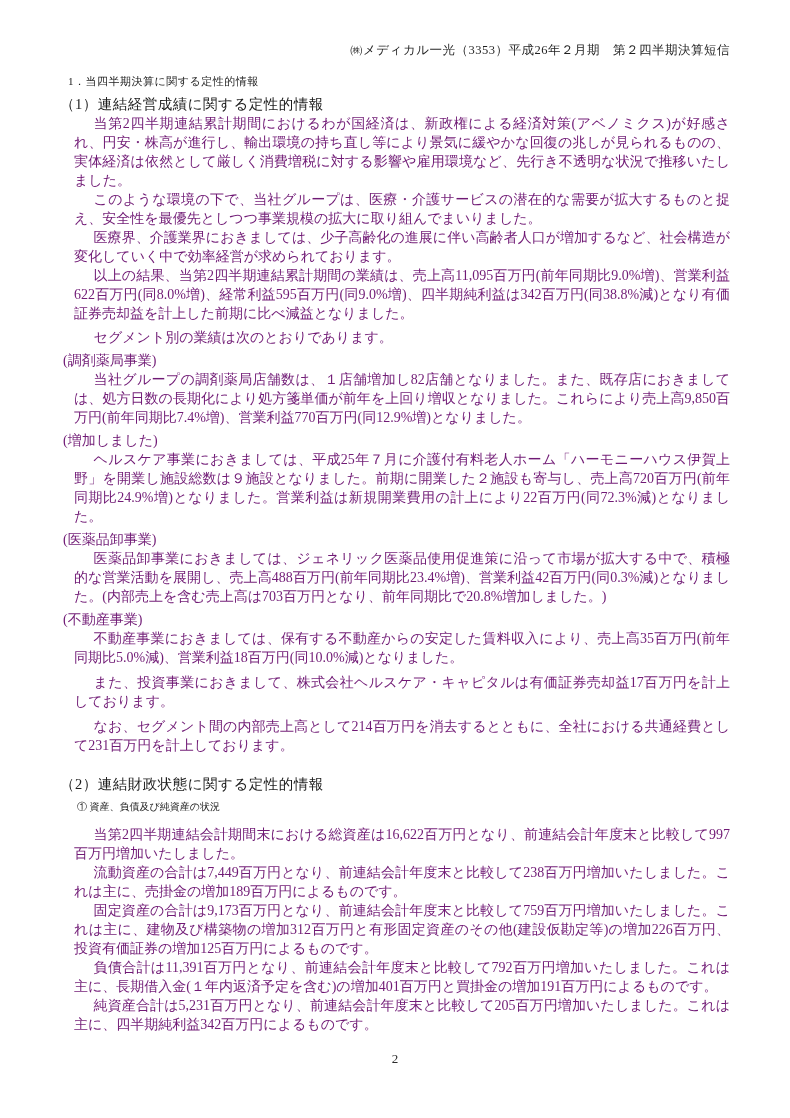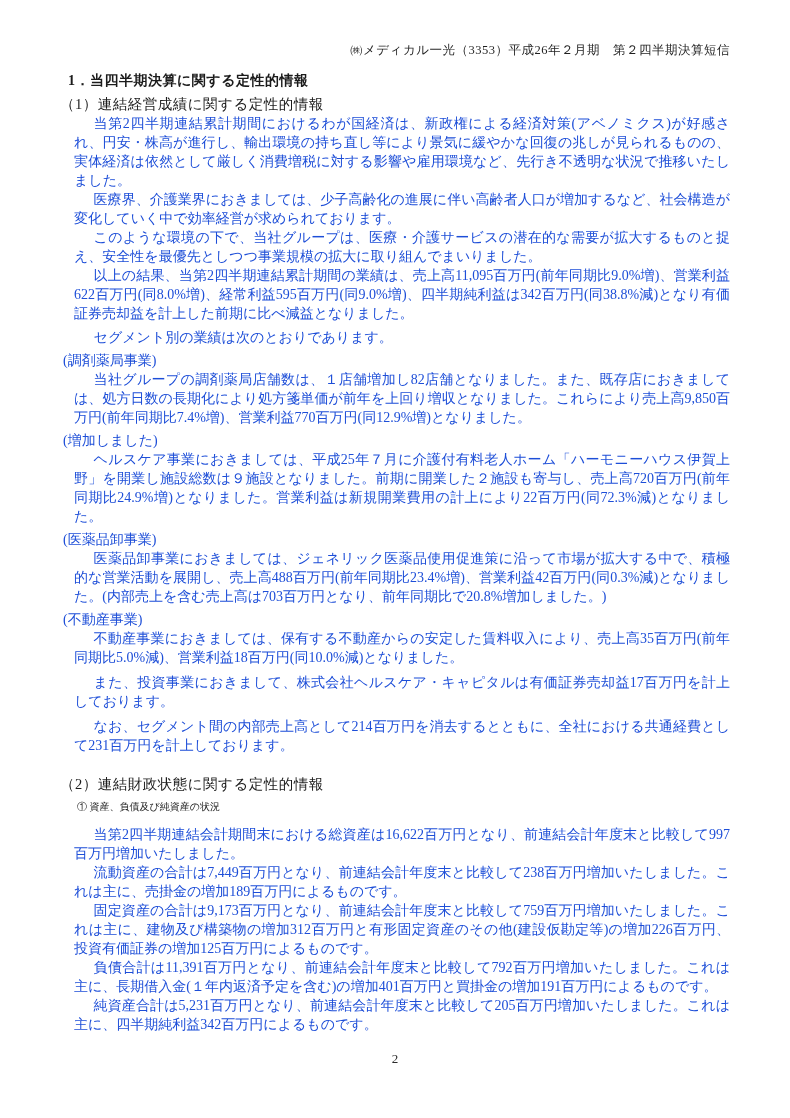--- a/index.html
+++ b/index.html
@@ -19,22 +19,22 @@
   }
   .doc-header {
     text-align: right;
     font-size: 12.5px;
     letter-spacing: 0.5px;
     line-height: 16px;
     margin-bottom: 13px;
     color: #1f1f1f;
   }
   .h1 {
-    font-size: 14px;
-    font-weight: bold;
+    font-size: 11px;
+    font-weight: normal;
     letter-spacing: 0.5px;
     line-height: 20px;
     margin: 0 0 3px 8px;
   }
   .h2 {
     font-size: 14.5px;
     font-weight: normal;
     letter-spacing: 0.5px;
     line-height: 20px;
     margin: 0;
@@ -45,21 +45,21 @@
     font-weight: normal;
     line-height: 20px;
     margin: 3px 0 0 17px;
   }
   .body-block {
     margin-left: 14px;
     width: 656px;
     font-size: 14px;
     line-height: 19px;
     text-align: justify;
-    color: #1d4ed8;
+    color: #701a75;
   }
   p.para {
     margin: 0;
     text-indent: 1.4em;
   }
   p.intro {
     margin: 5px 0 4px 0;
     font-family: Liberation Serif, serif;
   }
   .seg-name {
@@ -83,22 +83,22 @@
 <div class="page">
 
   <div class="doc-header">㈱メディカル一光（3353）平成26年２月期　第２四半期決算短信</div>
 
   <div class="h1">1．当四半期決算に関する定性的情報</div>
 
   <div class="h2">（1）連結経営成績に関する定性的情報</div>
 
   <div class="body-block">
     <p class="para">当第2四半期連結累計期間におけるわが国経済は、新政権による経済対策(アベノミクス)が好感され、円安・株高が進行し、輸出環境の持ち直し等により景気に緩やかな回復の兆しが見られるものの、実体経済は依然として厳しく消費増税に対する影響や雇用環境など、先行き不透明な状況で推移いたしました。</p>
+    <p class="para">このような環境の下で、当社グループは、医療・介護サービスの潜在的な需要が拡大するものと捉え、安全性を最優先としつつ事業規模の拡大に取り組んでまいりました。</p>
     <p class="para">医療界、介護業界におきましては、少子高齢化の進展に伴い高齢者人口が増加するなど、社会構造が変化していく中で効率経営が求められております。</p>
-    <p class="para">このような環境の下で、当社グループは、医療・介護サービスの潜在的な需要が拡大するものと捉え、安全性を最優先としつつ事業規模の拡大に取り組んでまいりました。</p>
     <p class="para">以上の結果、当第2四半期連結累計期間の業績は、売上高11,095百万円(前年同期比9.0%増)、営業利益622百万円(同8.0%増)、経常利益595百万円(同9.0%増)、四半期純利益は342百万円(同38.8%減)となり有価証券売却益を計上した前期に比べ減益となりました。</p>
 
     <p class="para intro">セグメント別の業績は次のとおりであります。</p>
 
     <div class="segment">
       <div class="seg-name">(調剤薬局事業)</div>
       <p class="para">当社グループの調剤薬局店舗数は、１店舗増加し82店舗となりました。また、既存店におきましては、処方日数の長期化により処方箋単価が前年を上回り増収となりました。これらにより売上高9,850百万円(前年同期比7.4%増)、営業利益770百万円(同12.9%増)となりました。</p>
     </div>
 
     <div class="segment">

